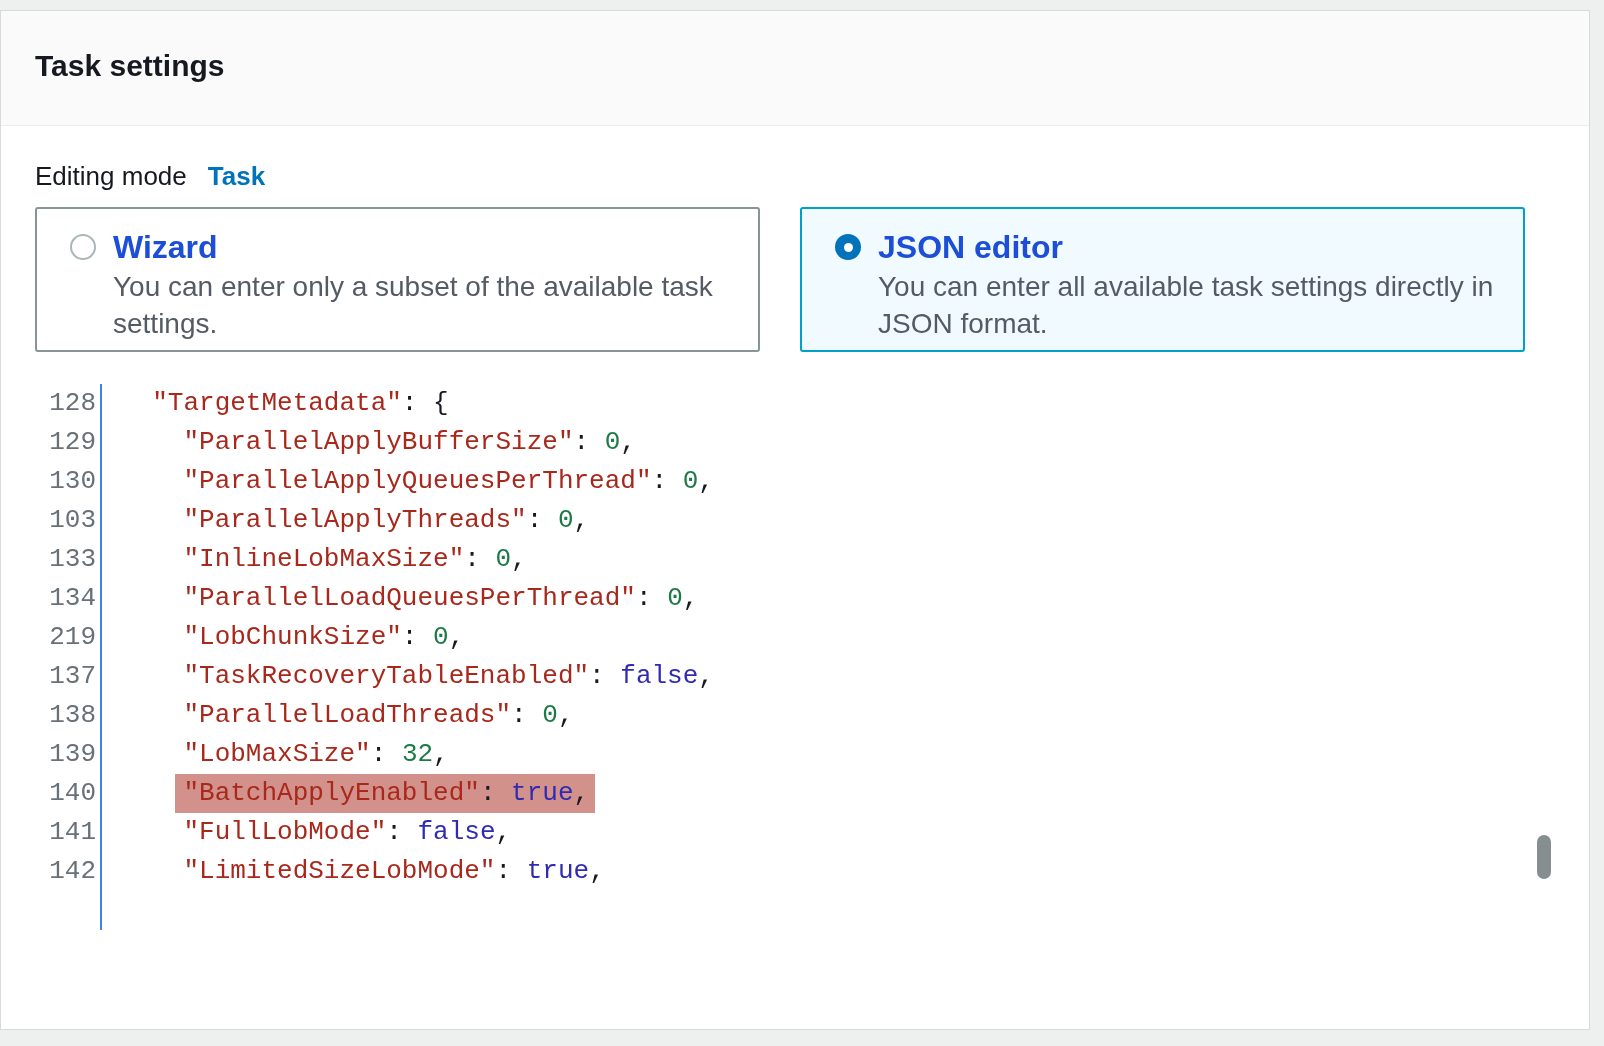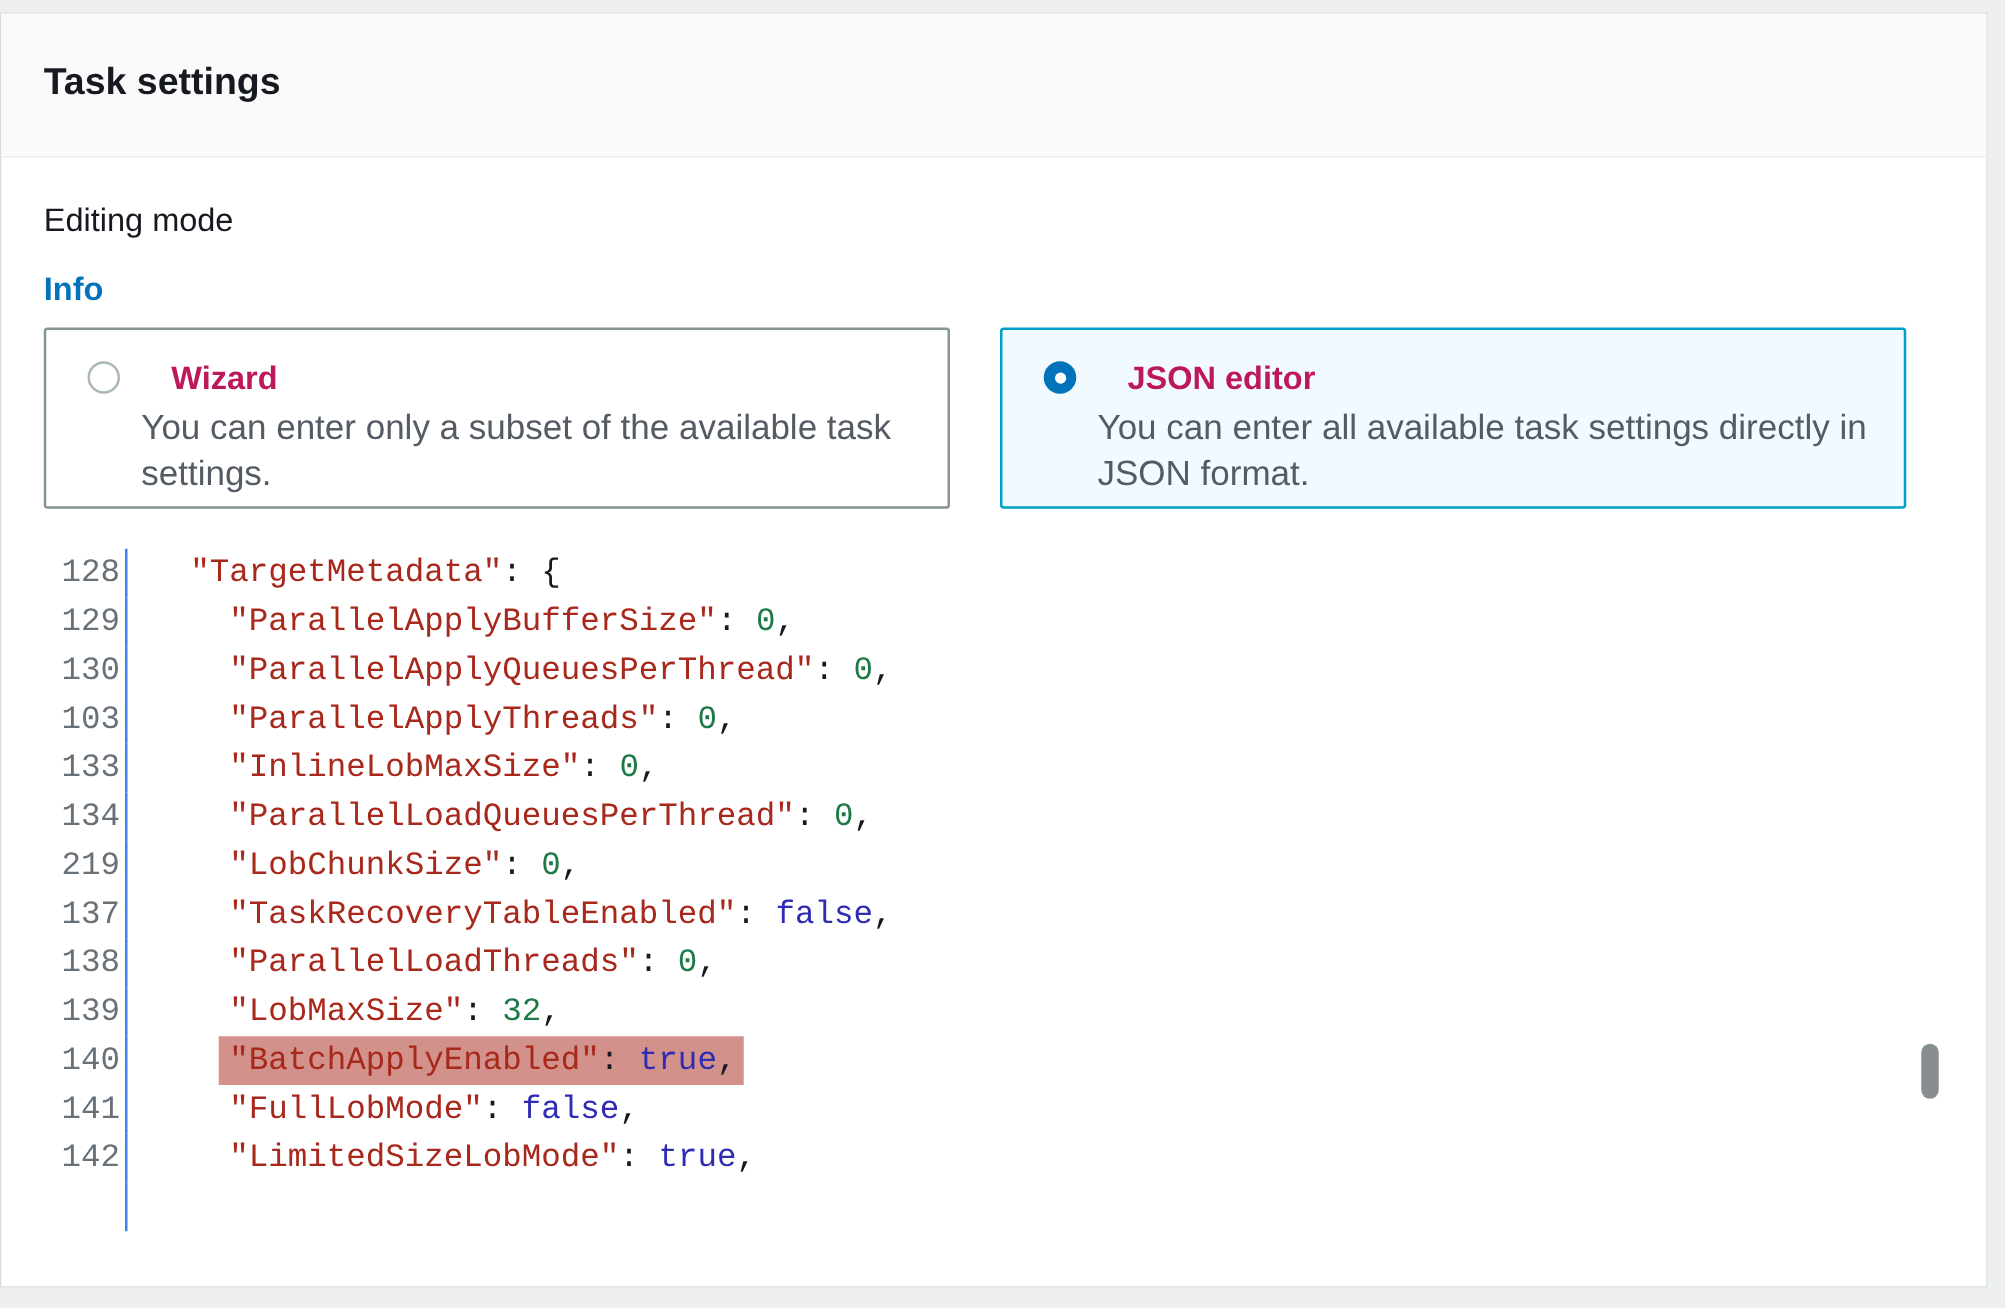--- a/index.html
+++ b/index.html
@@ -38,21 +38,20 @@
   .panel-body { padding: 0 34px; }
 
   .editing-mode-row {
     margin-top: 33px;
     display: flex;
     align-items: baseline;
     gap: 21px;
     font-size: 26px;
     color: #16191f;
     line-height: 34px;
-    flex-direction: column;
   }
   .info-link {
     color: var(--accent);
     font-weight: 700;
     text-decoration: none;
     cursor: pointer;
   }
 
   .tiles {
     margin-top: 14px;
@@ -94,25 +93,24 @@
   }
   .radio.checked::after {
     content: "";
     width: 9px;
     height: 9px;
     border-radius: 50%;
     background: #fff;
   }
   .tile-text { margin-left: 17px; }
   .tile-label {
-    font-size: 26px;
+    font-size: 32px;
     font-weight: 700;
-    color: #be185d;
+    color: #1d4ed8;
     line-height: 34px;
-    margin-left: 24px;
   }
   .tile-desc {
     margin-top: 4px;
     font-size: 28px;
     color: #545b64;
     line-height: 37px;
     max-width: 650px;
   }
 
   .editor {
@@ -167,21 +165,21 @@
 <div class="panel">
 
   <div class="panel-header">
     <h1 class="panel-title">Task settings</h1>
   </div>
 
   <div class="panel-body">
 
     <div class="editing-mode-row">
       <span>Editing mode</span>
-      <a class="info-link">Info</a>
+      <a class="info-link">Task</a>
     </div>
 
     <div class="tiles">
 
       <div class="tile">
         <span class="radio"></span>
         <div class="tile-text">
           <div class="tile-label">Wizard</div>
           <div class="tile-desc">You can enter only a subset of the available task settings.</div>
         </div>

